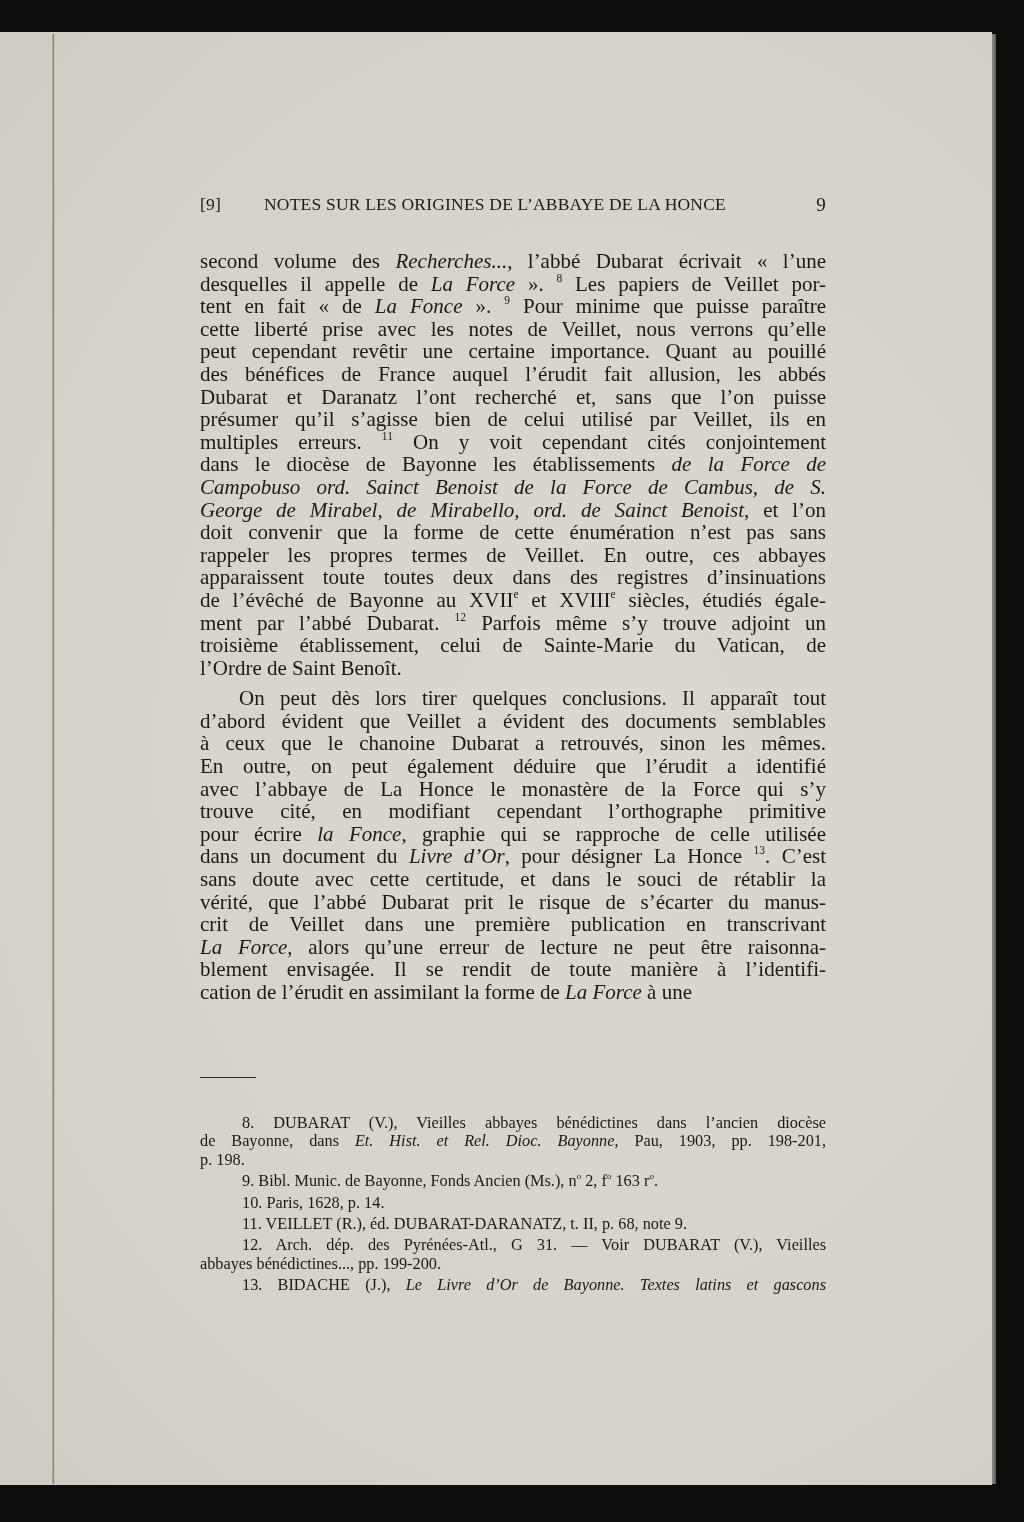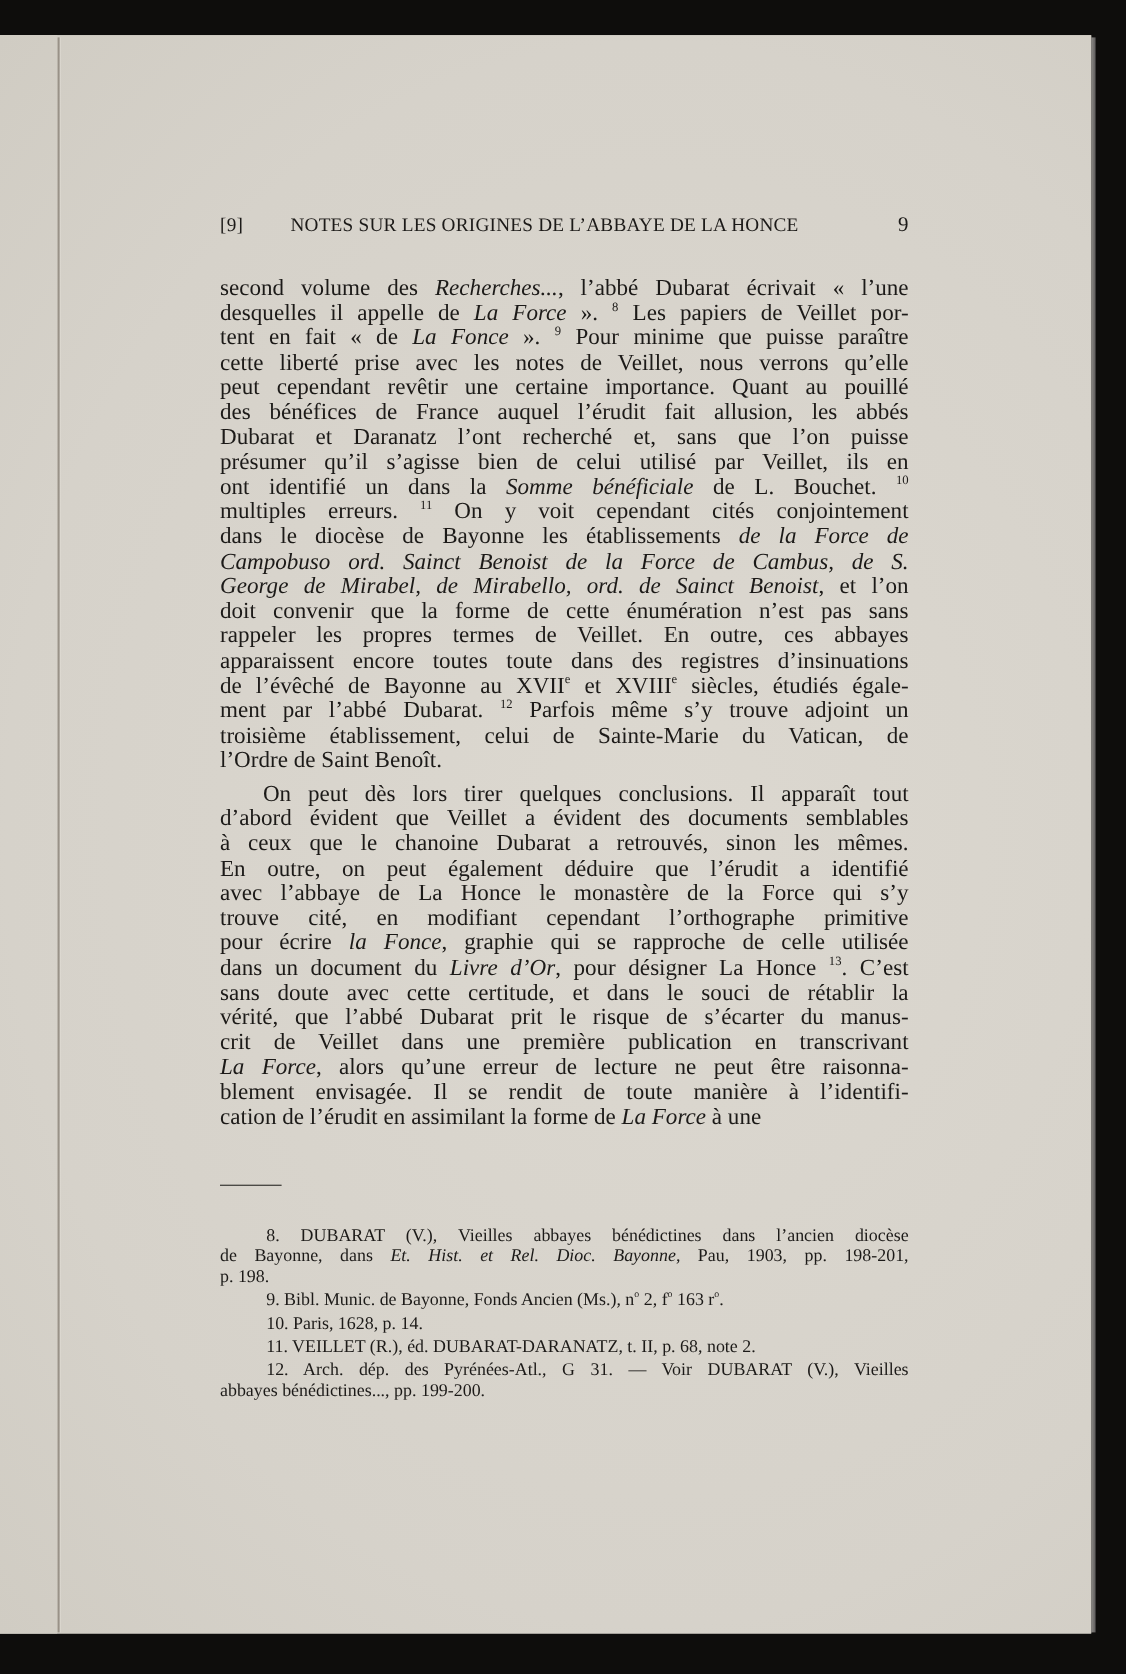--- a/index.html
+++ b/index.html
@@ -78,28 +78,27 @@
 <div class="body-text" id="body-text">
     <div>
       <span class="line">second volume des <i>Recherches...</i>, l’abbé Dubarat écrivait « l’une</span>
       <span class="line">desquelles il appelle de <i>La Force</i> ». <sup>8</sup> Les papiers de Veillet por-</span>
       <span class="line">tent en fait « de <i>La Fonce</i> ». <sup>9</sup> Pour minime que puisse paraître</span>
       <span class="line">cette liberté prise avec les notes de Veillet, nous verrons qu’elle</span>
       <span class="line">peut cependant revêtir une certaine importance. Quant au pouillé</span>
       <span class="line">des bénéfices de France auquel l’érudit fait allusion, les abbés</span>
       <span class="line">Dubarat et Daranatz l’ont recherché et, sans que l’on puisse</span>
       <span class="line">présumer qu’il s’agisse bien de celui utilisé par Veillet, ils en</span>
-      <span class="line">ont identifié un dans la <i>Somme bénéficiale</i> de L. Bouchet. <sup>10</sup></span>
       <span class="line">multiples erreurs. <sup>11</sup> On y voit cependant cités conjointement</span>
       <span class="line">dans le diocèse de Bayonne les établissements <i>de la Force de</i></span>
       <span class="line"><i>Campobuso ord. Sainct Benoist de la Force de Cambus, de S.</i></span>
       <span class="line"><i>George de Mirabel, de Mirabello, ord. de Sainct Benoist</i>, et l’on</span>
       <span class="line">doit convenir que la forme de cette énumération n’est pas sans</span>
       <span class="line">rappeler les propres termes de Veillet. En outre, ces abbayes</span>
-      <span class="line">apparaissent encore toutes toute dans des registres d’insinuations</span>
+      <span class="line">apparaissent toute toutes deux dans des registres d’insinuations</span>
       <span class="line">de l’évêché de Bayonne au XVII<sup>e</sup> et XVIII<sup>e</sup> siècles, étudiés égale-</span>
       <span class="line">ment par l’abbé Dubarat. <sup>12</sup> Parfois même s’y trouve adjoint un</span>
       <span class="line">troisième établissement, celui de Sainte-Marie du Vatican, de</span>
       <span class="line last">l’Ordre de Saint Benoît.</span>
     </div>
     <div class="para-gap"></div>
     <div>
       <span class="line indent">On peut dès lors tirer quelques conclusions. Il apparaît tout</span>
       <span class="line">d’abord évident que Veillet a évident des documents semblables</span>
       <span class="line">à ceux que le chanoine Dubarat a retrouvés, sinon les mêmes.</span>
@@ -124,21 +123,22 @@
       <span class="line">de Bayonne, dans <i>Et. Hist. et Rel. Dioc. Bayonne</i>, Pau, 1903, pp. 198-201,</span>
       <span class="line last">p. 198.</span>
     </div>
     <div class="fn">
       <span class="line first last">9. Bibl. Munic. de Bayonne, Fonds Ancien (Ms.), n<sup>o</sup> 2, f<sup>o</sup> 163 r<sup>o</sup>.</span>
     </div>
     <div class="fn">
       <span class="line first last">10. Paris, 1628, p. 14.</span>
     </div>
     <div class="fn">
-      <span class="line first last">11. VEILLET (R.), éd. DUBARAT-DARANATZ, t. II, p. 68, note 2.</span>
+      <span class="line first last">11. VEILLET (R.), éd. DUBARAT-DARANATZ, t. II, p. 68, note 9.</span>
     </div>
     <div class="fn">
       <span class="line first">12. Arch. dép. des Pyrénées-Atl., G 31. — Voir DUBARAT (V.), Vieilles</span>
       <span class="line last">abbayes bénédictines..., pp. 199-200.</span>
     </div>
     <div class="fn">
+      <span class="line first">13. BIDACHE (J.), <i>Le Livre d’Or de Bayonne. Textes latins et gascons</i></span>
     </div>
   </div>
 
 </body></html>

